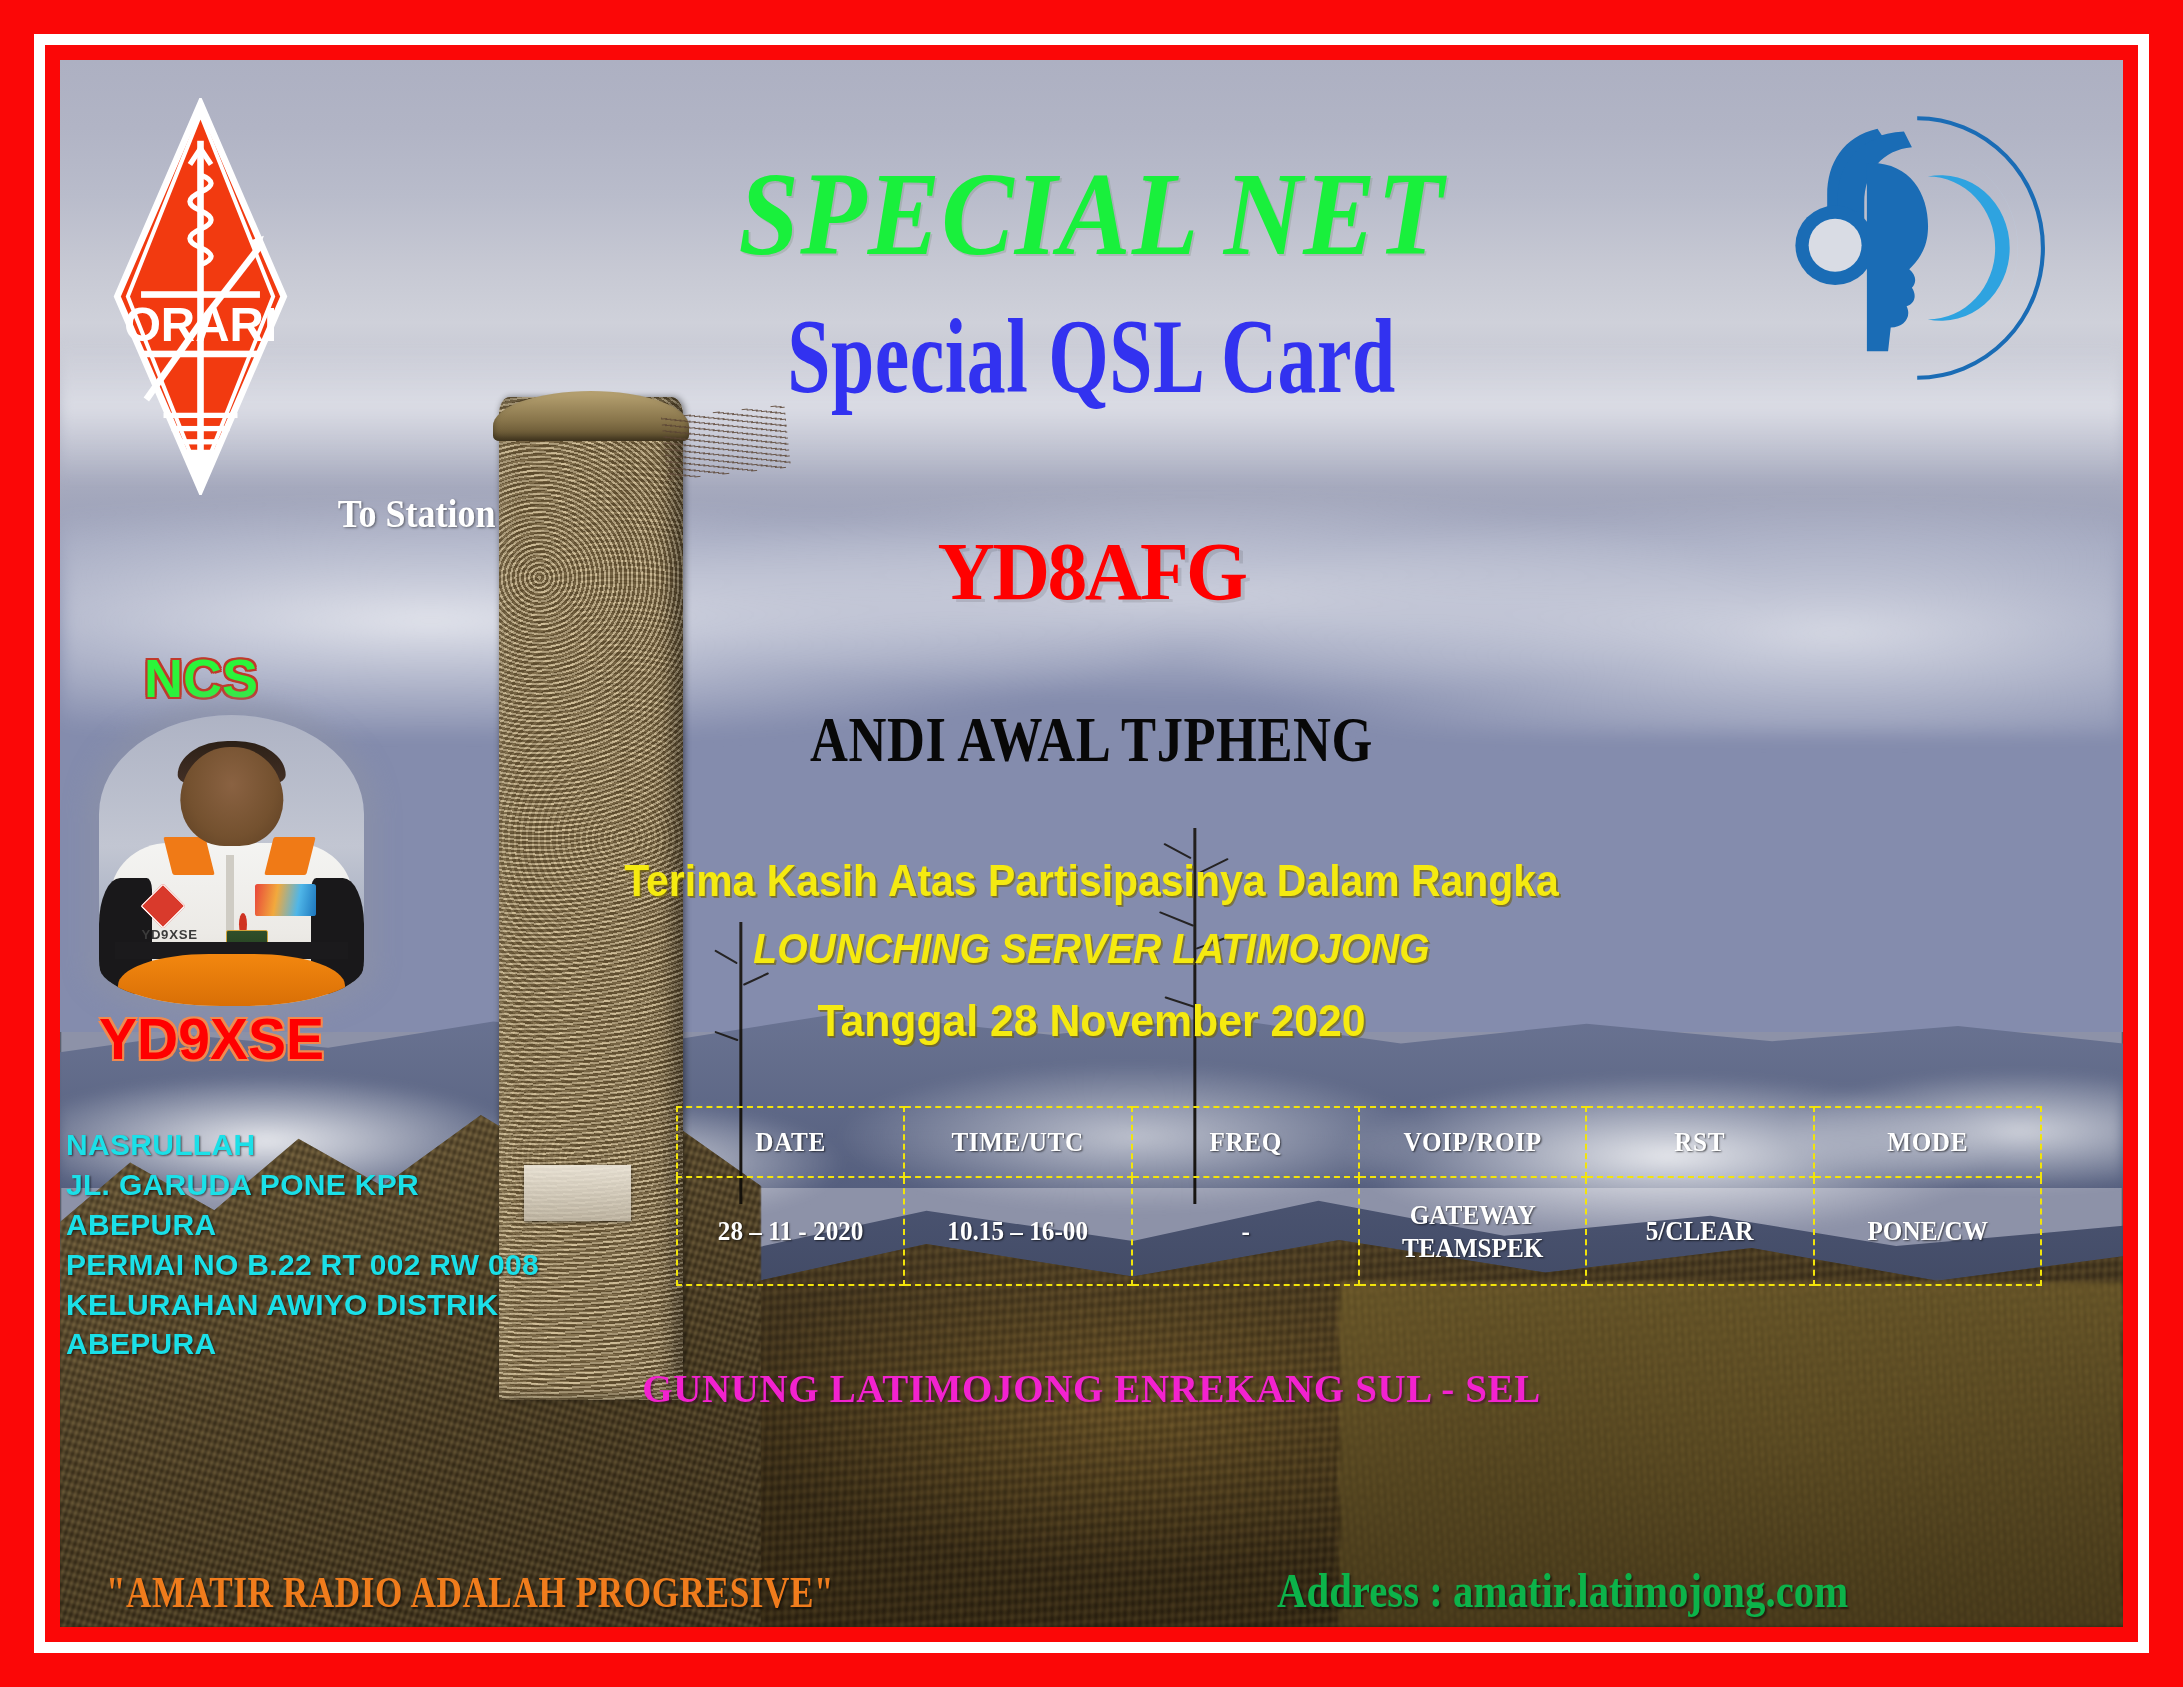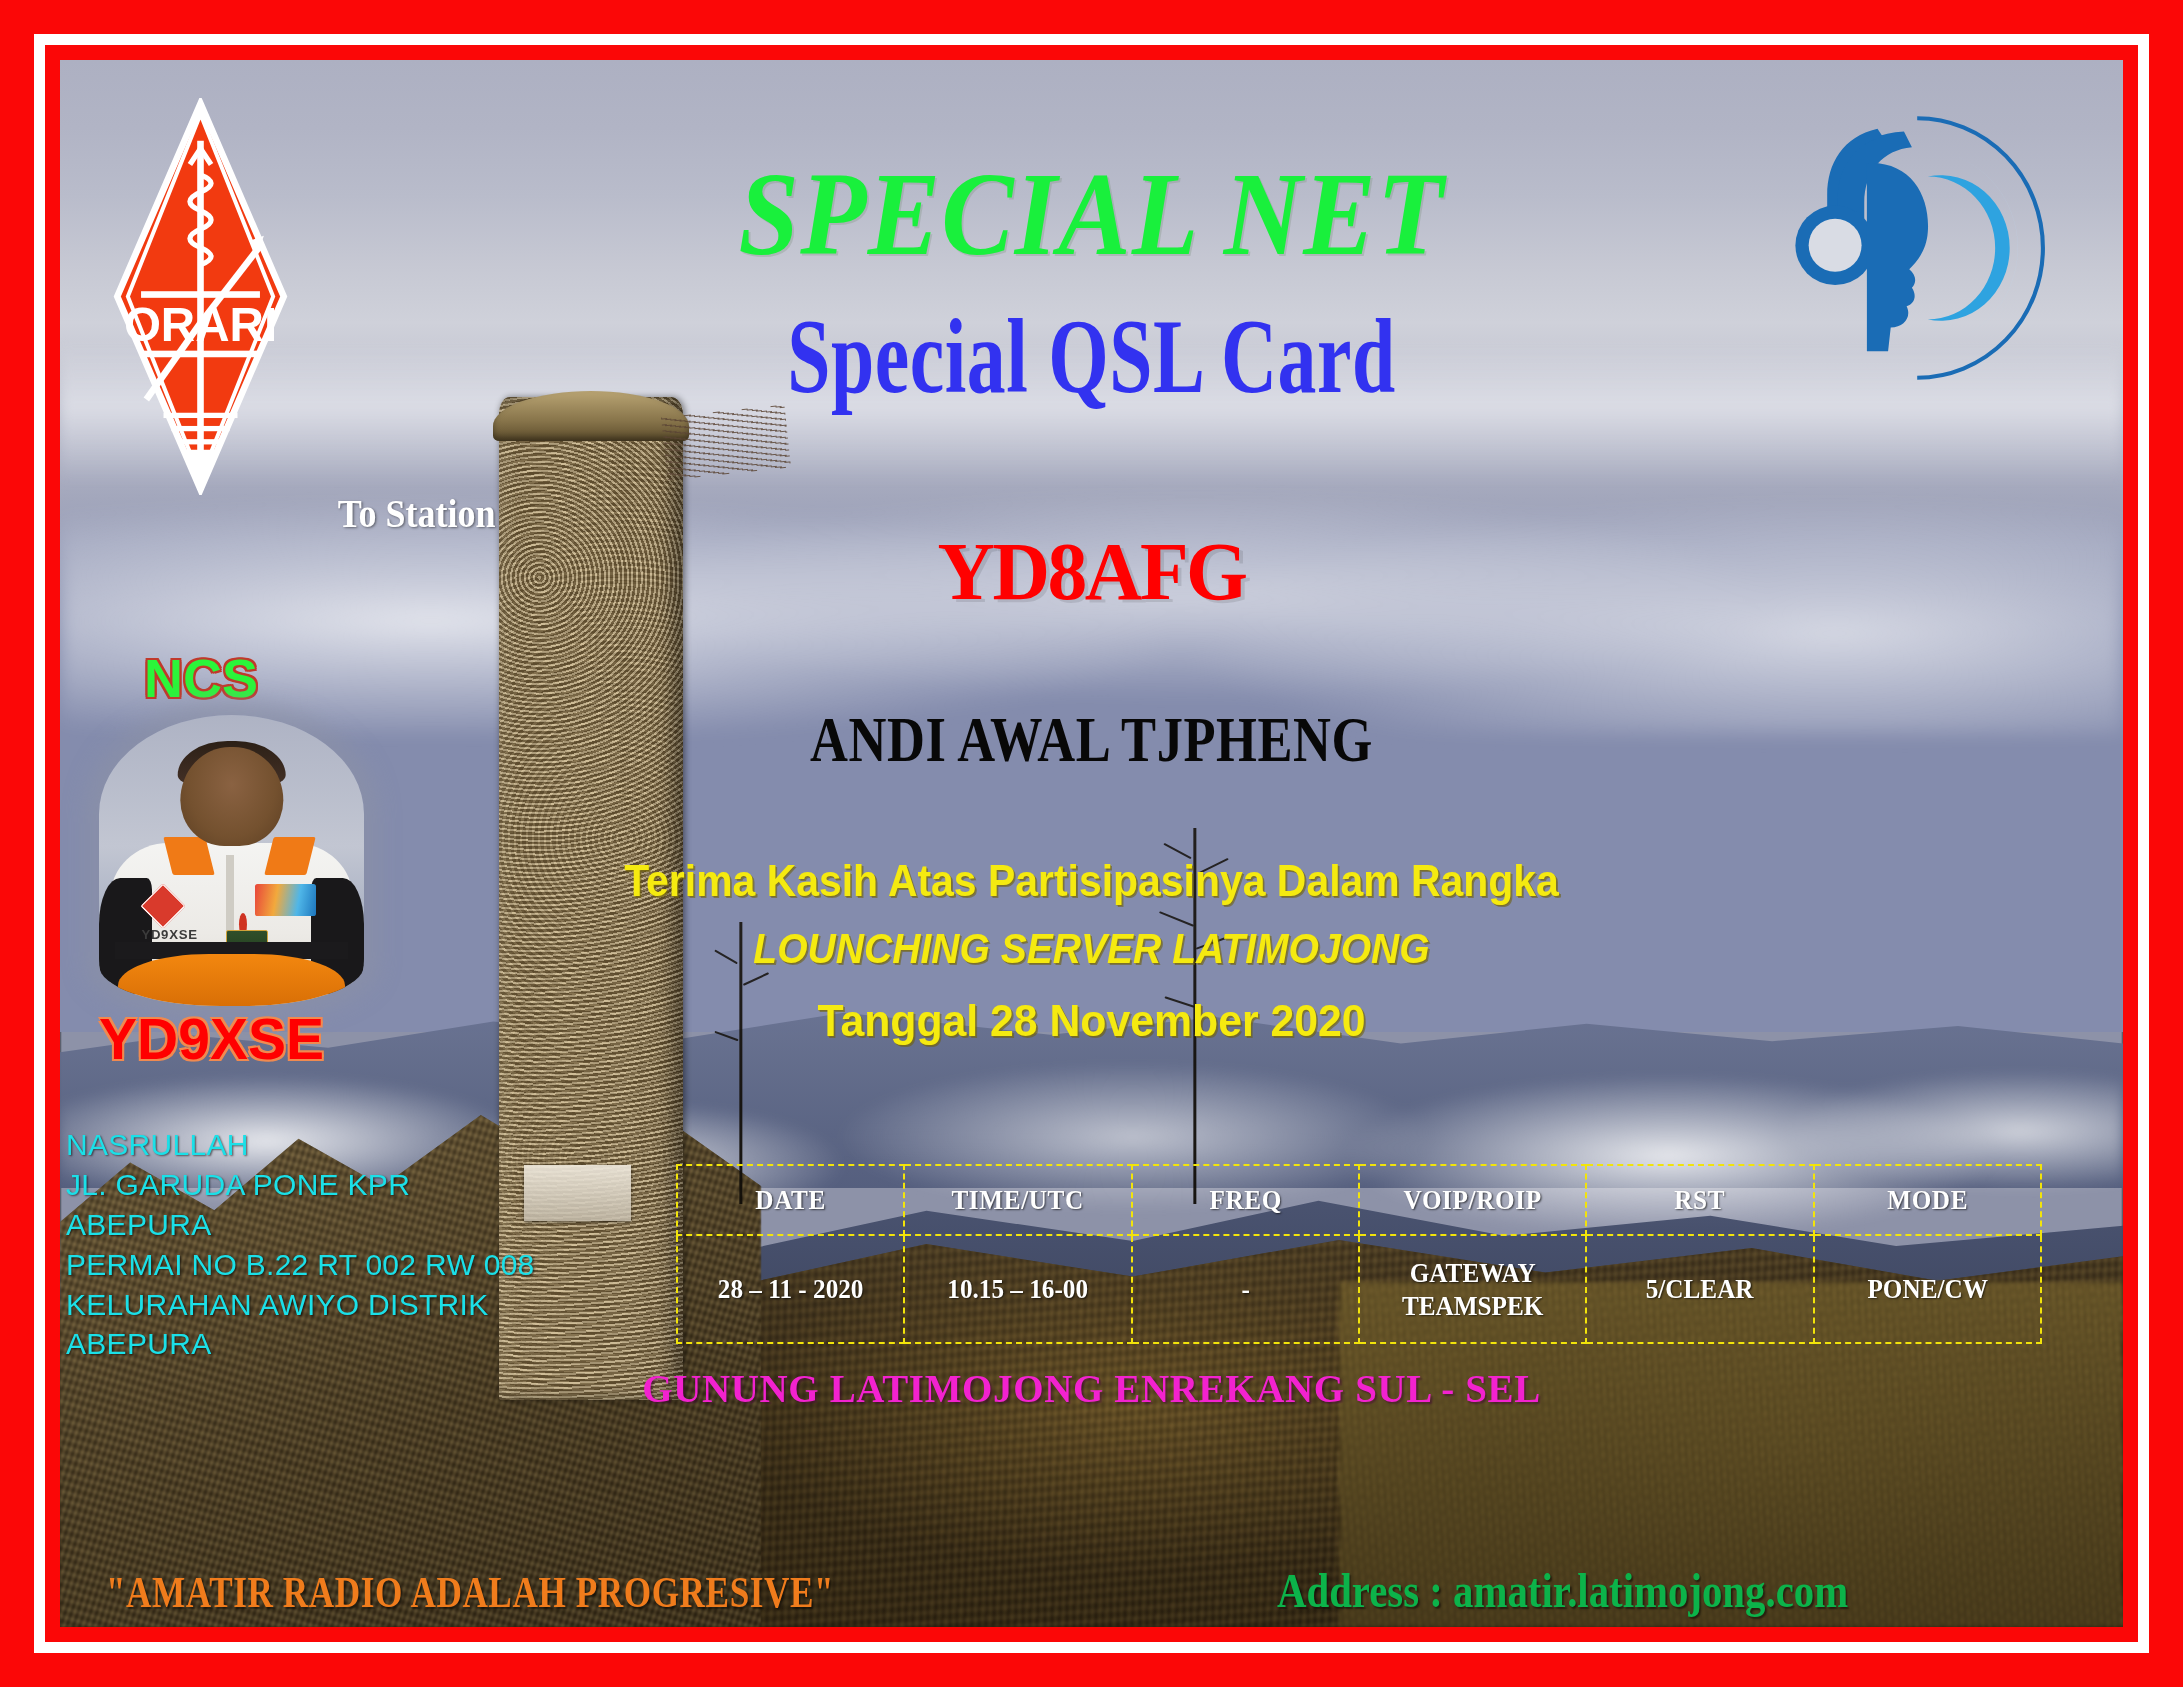--- a/index.html
+++ b/index.html
@@ -255,28 +255,28 @@
     font-family:"Liberation Sans",sans-serif;font-weight:700;color:#f5ea10;
     text-shadow:2px 2px 0 rgba(110,95,10,.55), 0.7px 0.7px 0 rgba(150,130,20,.6);
   }
   #thanks{left:0;right:0;top:856px;text-align:center;font-size:44px;transform:scaleX(.93);}
   #launch{left:0;right:0;top:925px;text-align:center;font-size:42px;font-style:italic;transform:scaleX(.93);}
   #dateline{left:0;right:0;top:995px;text-align:center;font-size:45px;transform:scaleX(.95);}
 
   
   #address{
     left:66px;top:1125px;
-    font-family:"Liberation Sans",sans-serif;font-weight:400;font-size:30px;
+    font-family:"Liberation Sans",sans-serif;font-weight:700;font-size:30px;
     line-height:1.33;color:#1be0e8;letter-spacing:0.3px;
     text-shadow:1.3px 1.3px 2px rgba(0,0,0,.55);
   }
 
   
   #qtable{
-    position:absolute;left:676px;top:1164px;width:1366px;height:170px;
+    position:absolute;left:676px;top:1106px;width:1366px;height:170px;
     border-collapse:collapse;table-layout:fixed;
   }
   #qtable td{
     border:2px dashed #f2e40a;
     text-align:center;vertical-align:middle;
     font-family:"Liberation Serif",serif;font-weight:700;color:#ffffff;
     text-shadow:1.3px 1.3px 2px rgba(0,0,0,.6);
     transform:scaleX(.9);
   }
   #qtable tr.head td{font-size:28px;height:66px;letter-spacing:0.7px;}

